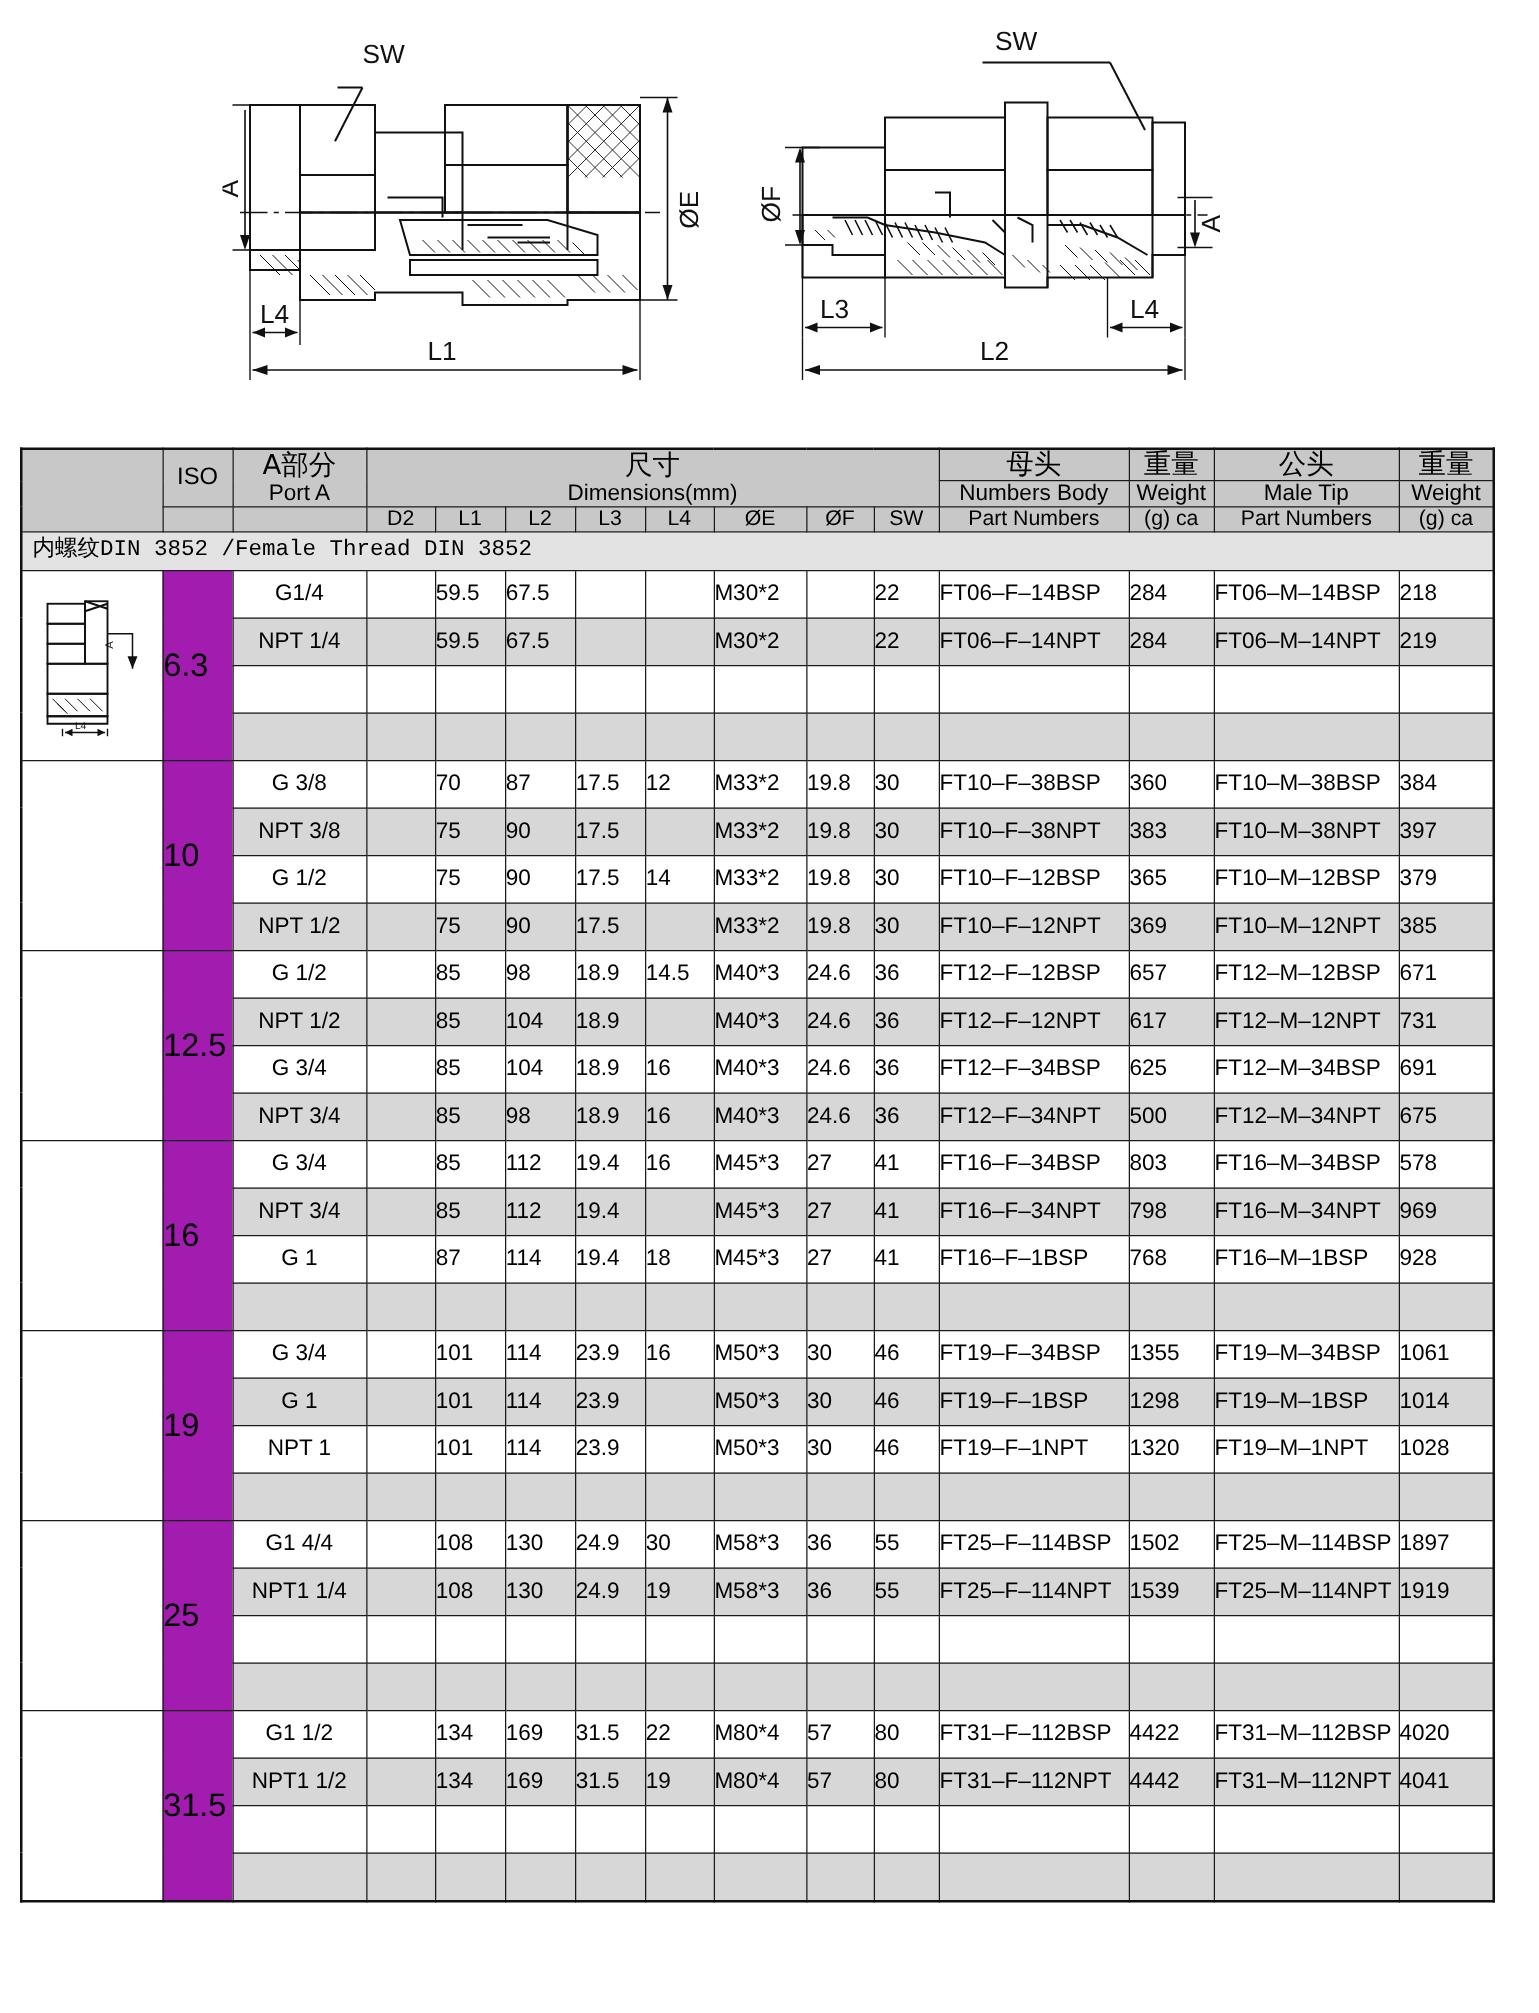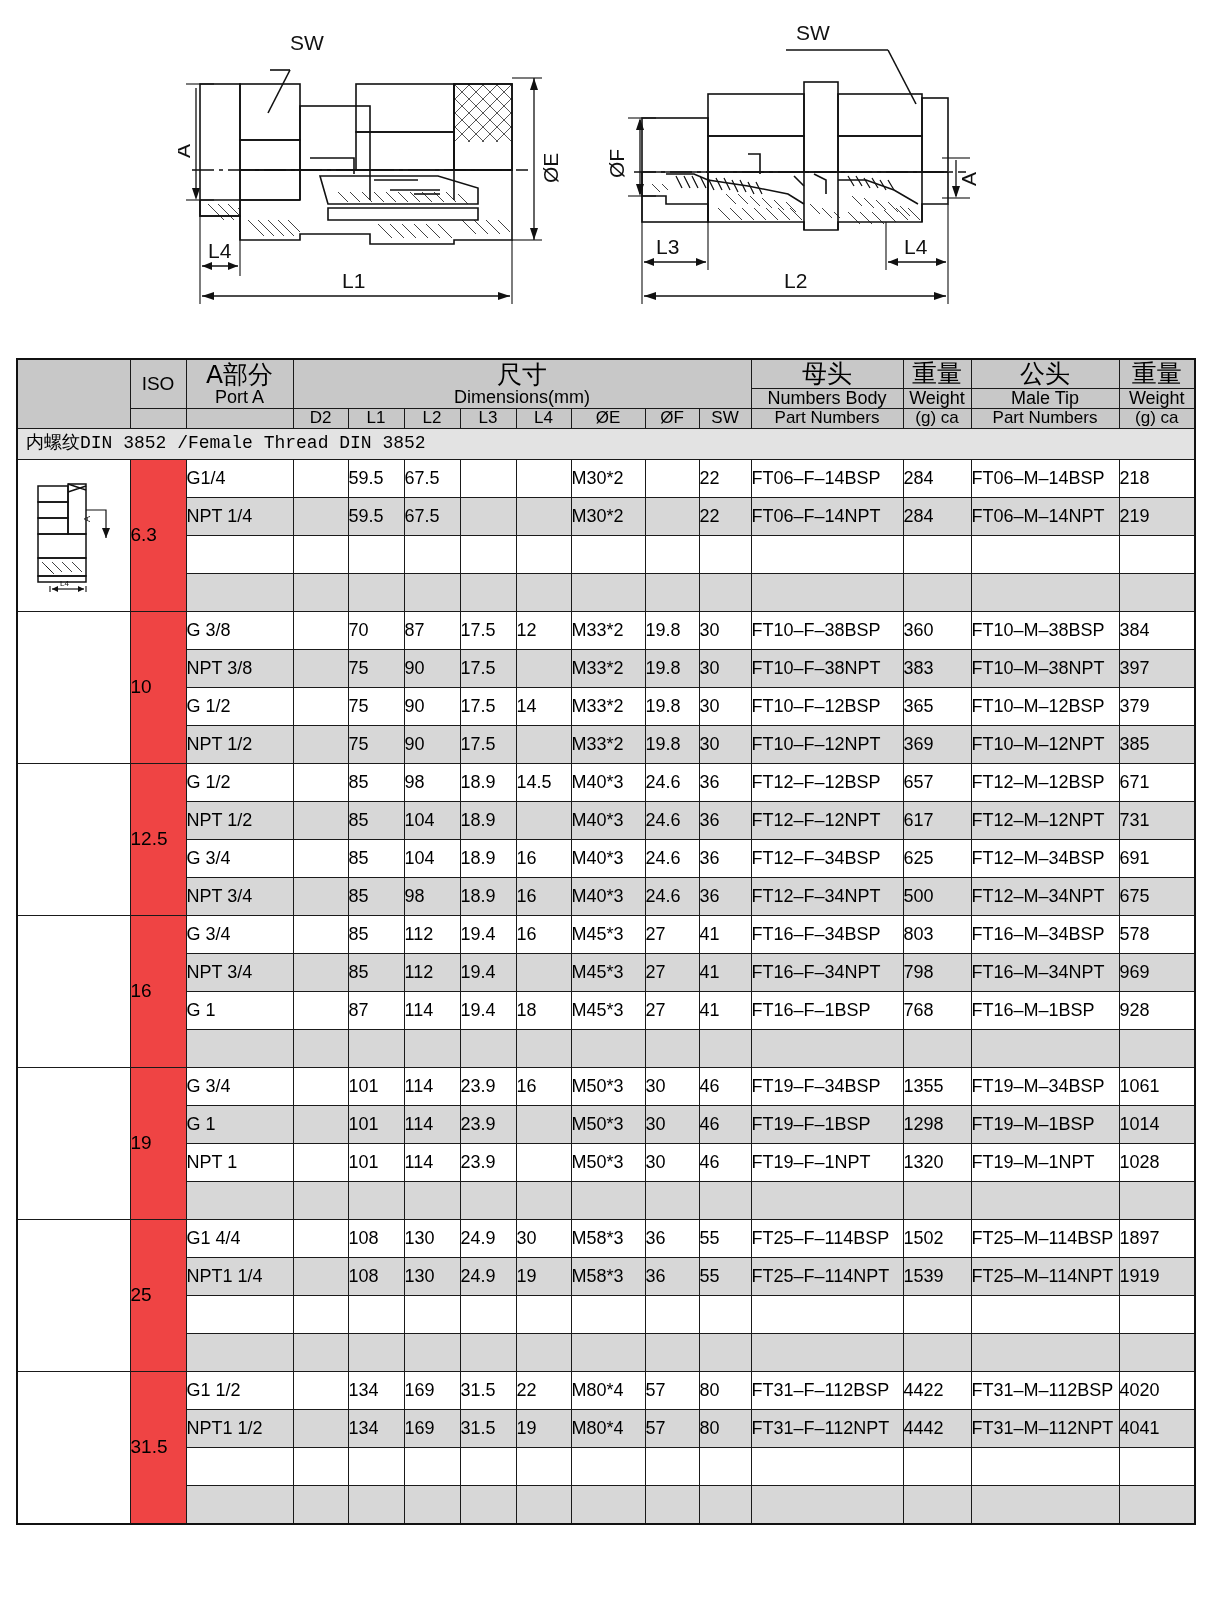--- a/index.html
+++ b/index.html
@@ -35,44 +35,44 @@
     vertical-align:middle;
     font-weight:normal;
   }
   thead th{
     background:#c8c8c8;
     text-align:center;
     font-size:18px;
     padding:3px 2px;
   }
   thead th.big{font-size:19px;}
-  .cn{font-family:"DejaVu Sans","Liberation Sans",sans-serif;font-size:25px;}
+  .cn{font-family:"DejaVu Sans","Liberation Sans",sans-serif;font-size:22px;}
   .hdr-sub{font-size:17px;}
 
   
   tr.band td{
     background:#e3e3e3;
     text-align:left;
     padding:4px 6px 4px 8px;
     font-size:18px;
     height:22px;
     font-family:Liberation Mono, monospace;
   }
 
   
   tbody td{height:37px;font-size:18px;}
-  td.txt{padding-left:7px;text-align:left;white-space:nowrap;}
+  td.txt{padding-left:7px;text-align:center;white-space:nowrap;}
   td.num{padding-left:7px;text-align:left;}
   tr.alt td{background:#d7d7d7;}
 
   td.iso{
-    background:#ef4444;
+    background:#a21caf;
     text-align:left;
     padding-left:9px;
-    font-size:19px;
+    font-size:26px;
   }
   td.port-img{
     background:#ffffff;
     text-align:center;
     vertical-align:middle;
     padding:0;
   }
   td.port-img svg{display:block;margin:0 auto;}
   .grp-top td{border-top:2.5px solid #111;}
   .hdr-thick{border-bottom:2.5px solid #111;}

